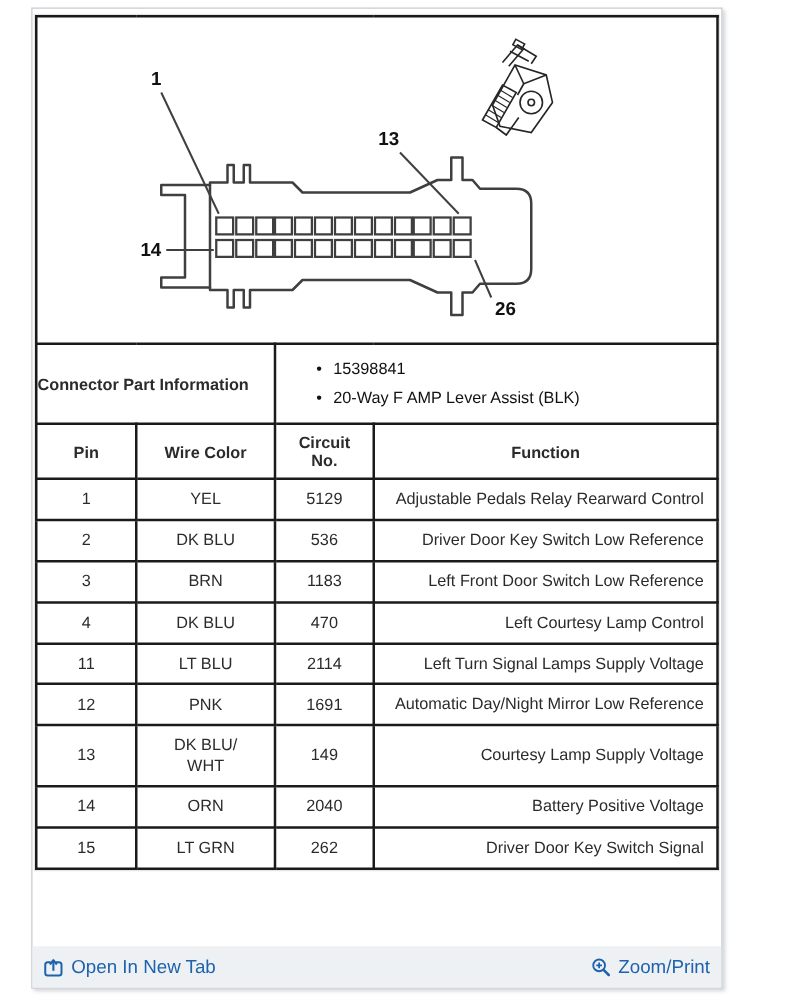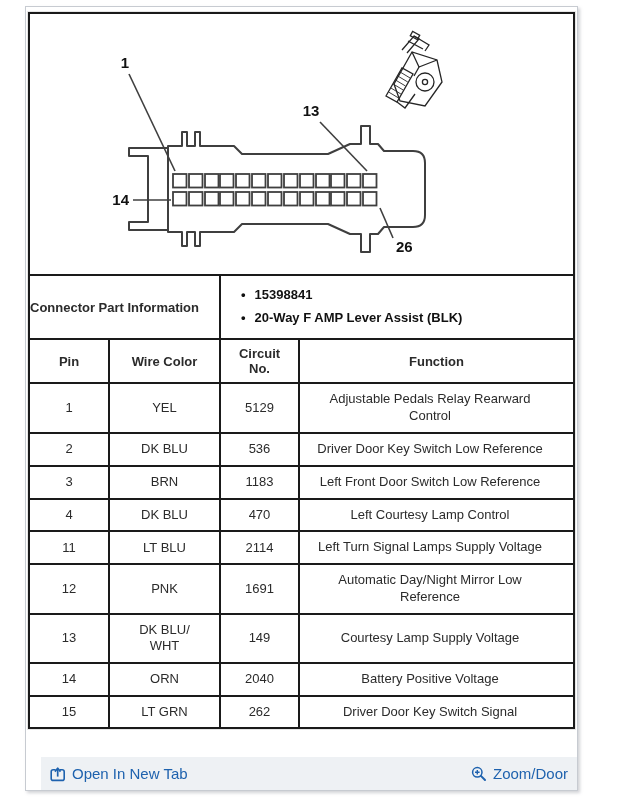--- a/index.html
+++ b/index.html
@@ -41,46 +41,46 @@
   td.partinfo-label {
     height: 64px;
     text-align: left;
     font-weight: bold;
     font-size: 13px;
     color: #111;
   }
   td.partinfo-values { padding-left: 20px; }
   ul.partinfo-list { list-style: none; }
   ul.partinfo-list li {
-    font-weight: bold; font-size: 13px; color: #111;
-    line-height: 1.45; margin: 4px 0;
+    font-weight: normal; font-size: 13px; color: #111;
+    line-height: 1.45; margin: 4px 12px;
   }
   ul.partinfo-list li::before { content: "\2022"; margin-right: 9px; }
   th.col-header {
     height: 28px;
     text-align: center;
     font-weight: bold;
     color: #111;
     padding: 6px 16px;
   }
   td.c-pin, td.c-wire, td.c-circuit {
     text-align: center;
     padding: 7px 4px;
     line-height: 1.25;
   }
   td.c-wire { white-space: pre-line; }
   td.c-func {
-    text-align: center;
-    padding: 7px 22px 7px 9px;
+    text-align: right;
+    padding: 7px 10px 7px 9px;
     line-height: 1.3;
     margin-top: 37px;
   }
   .toolbar {
     position: absolute;
-    left: 15px; right: 0; bottom: 0;
+    left: 0; right: 0; bottom: 0;
     height: 33px;
     background: #eef1f4;
     display: flex;
     align-items: center;
     justify-content: space-between;
     padding: 0 9px;
   }
   .toolbar a {
     display: inline-flex;
     align-items: center;
@@ -282,18 +282,18 @@
         <span>Open In New Tab</span>
       </a>
       <a>
         <span class="ico">
           <svg width="16" height="16" viewBox="0 0 16 16">
             <circle cx="6.3" cy="6.3" r="4.7" fill="none" stroke="#1e62ae" stroke-width="1.5"></circle>
             <path d="M4 6.3 H8.6 M6.3 4 V8.6" stroke="#1e62ae" stroke-width="1.4" fill="none"></path>
             <path d="M9.9 9.9 L14 14" stroke="#1e62ae" stroke-width="2" stroke-linecap="round"></path>
           </svg>
         </span>
-        <span>Zoom/Door</span>
+        <span>Zoom/Print</span>
       </a>
     </div>
 
   </div>
 </div>
 
 </body></html>

